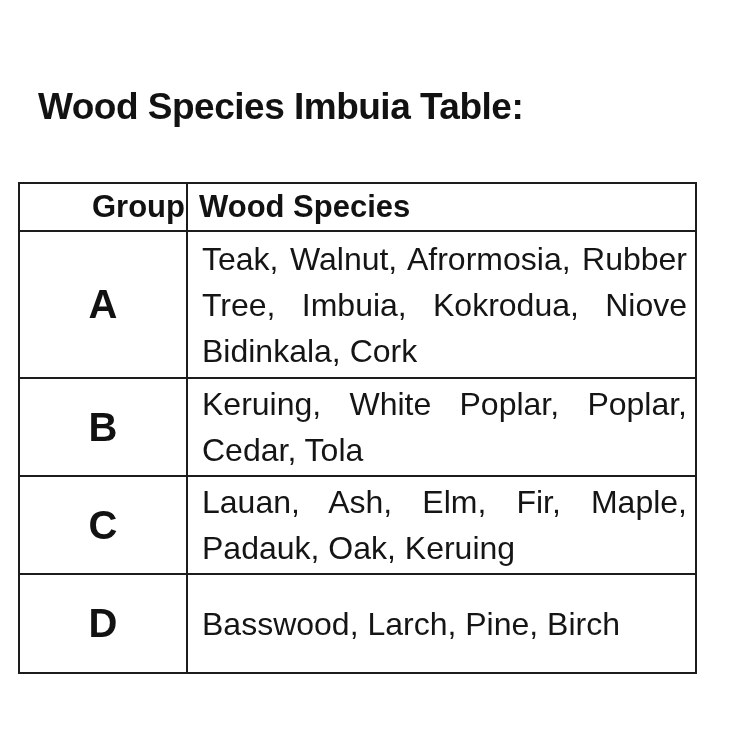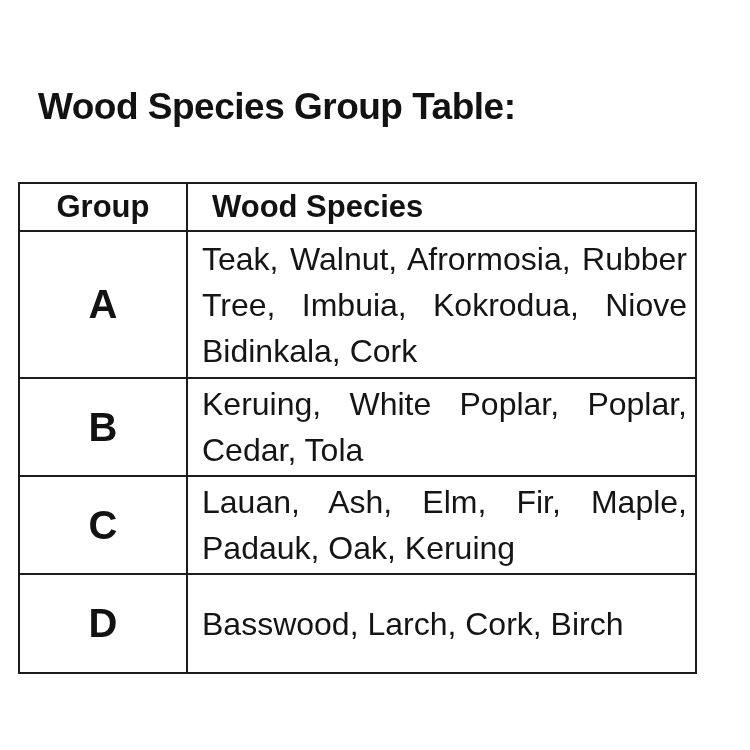--- a/index.html
+++ b/index.html
@@ -43,22 +43,22 @@
   col.col-group   { width: 168px; }
   col.col-species { width: 509px; }
 
   .header-row th {
     height: 44px;
     font-size: 31px;
     font-weight: bold;
     color: #121212;
     vertical-align: middle;
   }
-  th.header-group   { text-align: center; }
-  th.header-species { text-align: left; padding-left: 24px; }
+  th.header-group   { text-align: right; }
+  th.header-species { text-align: left; padding-left: 11px; }
 
   td.group-cell {
     text-align: center;
     vertical-align: middle;
     font-size: 40px;
     font-weight: bold;
     color: #121212;
   }
   td.species-cell {
     font-size: 32px;
@@ -72,21 +72,21 @@
   tr.row-0 td { height: 141px; }
   tr.row-1 td { height: 89px;  }
   tr.row-2 td { height: 86px;  }
   tr.row-3 td { height: 93px;  }
 </style>
 </head>
 <body>
 
 <div class="page">
 
-  <h1 class="page-title">Wood Species Group Table:</h1>
+  <h1 class="page-title">Wood Species Imbuia Table:</h1>
 
   <table class="species-table">
     <colgroup>
       <col class="col-group">
       <col class="col-species">
     </colgroup>
     <thead>
       <tr class="header-row">
         <th class="header-group">Group</th>
         <th class="header-species">Wood Species</th>
@@ -100,18 +100,18 @@
       <tr class="row-1">
         <td class="group-cell">B</td>
         <td class="species-cell">Keruing, White Poplar, Poplar, Cedar, Tola</td>
       </tr>
       <tr class="row-2">
         <td class="group-cell">C</td>
         <td class="species-cell">Lauan, Ash, Elm, Fir, Maple, Padauk, Oak, Keruing</td>
       </tr>
       <tr class="row-3">
         <td class="group-cell">D</td>
-        <td class="species-cell">Basswood, Larch, Cork, Birch</td>
+        <td class="species-cell">Basswood, Larch, Pine, Birch</td>
       </tr>
     </tbody>
   </table>
 
 </div>
 
 </body></html>

